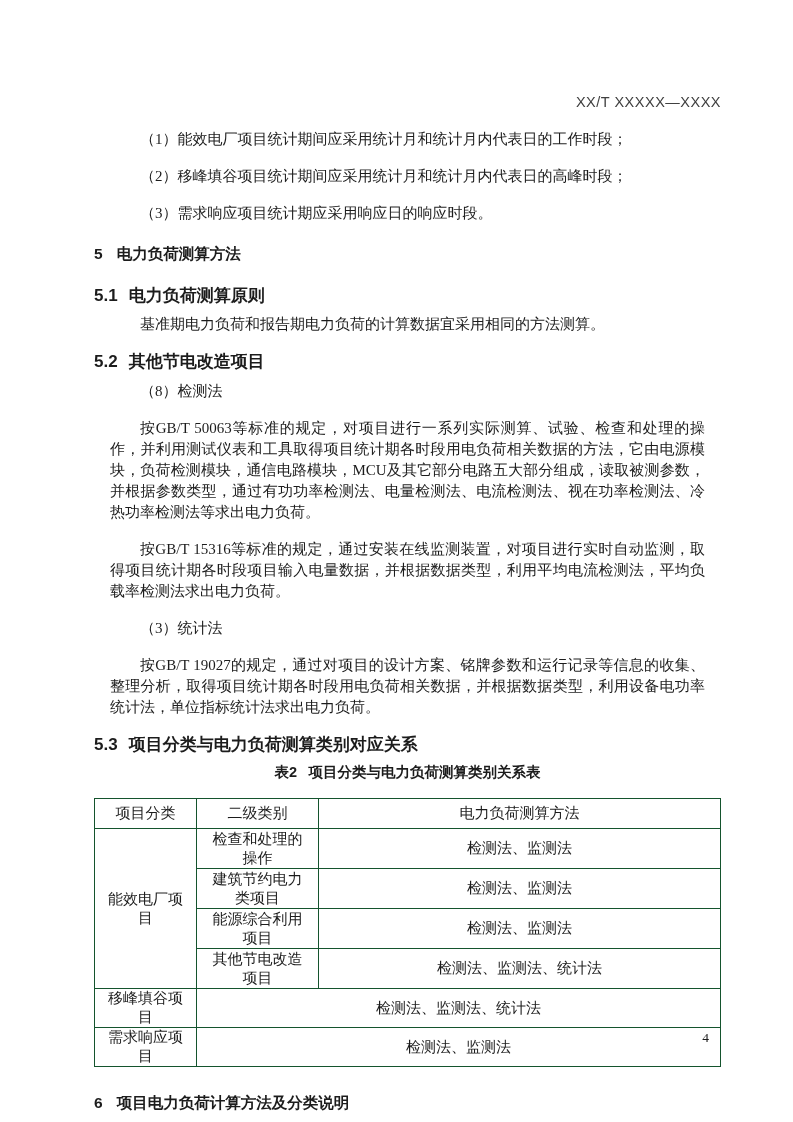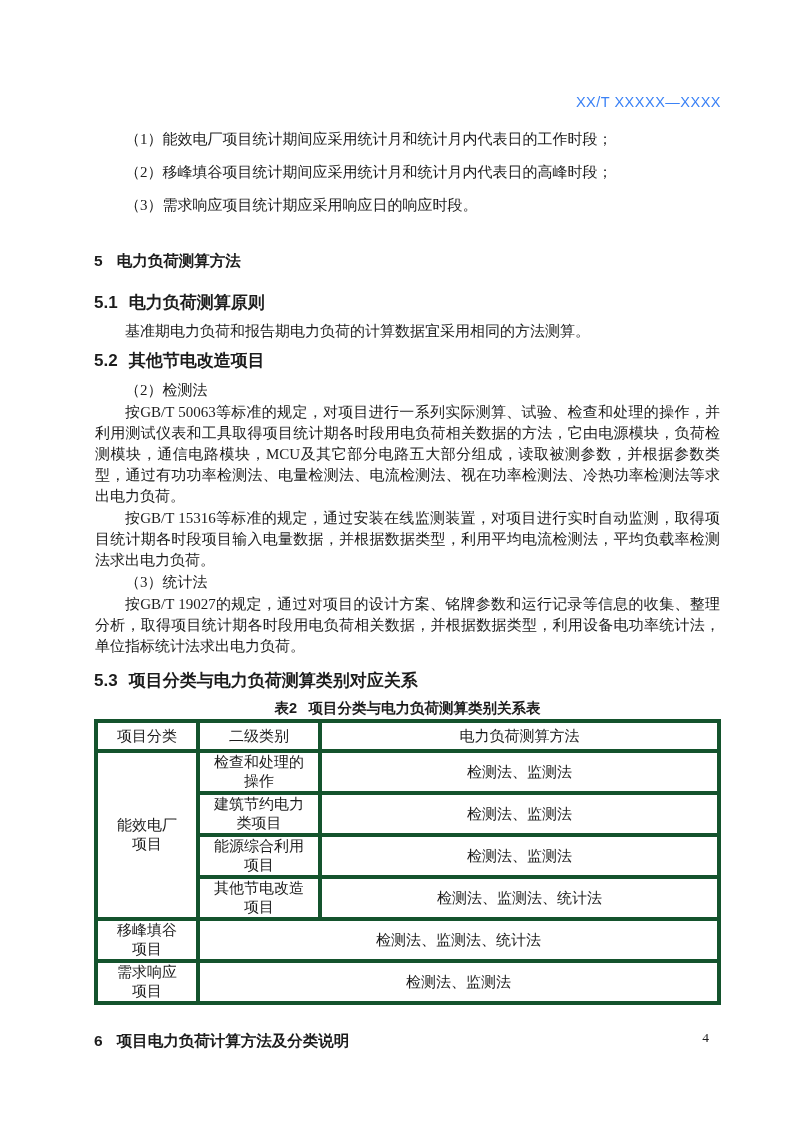--- a/index.html
+++ b/index.html
@@ -18,23 +18,23 @@
     top: 92px;
     width: 627px;
   }
   .doc-code {
     display: block;
     text-align: right;
     font-family: "Liberation Sans", "DejaVu Sans", sans-serif;
     font-size: 14.5px;
     line-height: 21px;
     letter-spacing: 0.5px;
-    color: #3b82f6;
-  }
-  p { margin: 1px; }
+    color: #404040;
+  }
+  p { margin: 16px; }
   .intro-item {
     font-size: 15px;
     line-height: 21px;
     text-indent: 2em;
     margin-top: 12px;
   }
   .intro-item.first { margin-top: 16px; }
   .clause-heading {
     font-family: "Liberation Sans", "DejaVu Sans", sans-serif;
     font-weight: bold;
@@ -44,21 +44,21 @@
   }
   .clause-heading .clause-no { margin-right: 14px; }
   .subclause-heading {
     font-family: "Liberation Sans", "DejaVu Sans", sans-serif;
     font-weight: bold;
     font-size: 17px;
     line-height: 21px;
     margin: 0;
   }
   .subclause-heading .clause-no { margin-right: 11px; }
-  #heading-5 { margin-top: 34px; }
+  #heading-5 { margin-top: 19px; }
   #heading-5-1 { margin-top: 21px; }
   .principle-para { margin-top: 8px; }
   #heading-5-2 { margin-top: 8px; }
   #heading-5-3 { margin-top: 13px; }
   #heading-6 { margin-top: 25px; }
   .body-para {
     font-size: 15px;
     line-height: 21px;
     text-indent: 2em;
     text-align: justify;
@@ -80,21 +80,21 @@
   .table-caption .caption-label { margin-right: 0.8em; }
   table.relation-table {
     width: 100%;
     border-collapse: collapse;
     table-layout: fixed;
     font-size: 15px;
     margin-top: 0;
   }
   table.relation-table th,
   table.relation-table td {
-    border: 4px solid #14532d;
+    border: 1px solid #14532d;
     text-align: center;
     vertical-align: middle;
     font-weight: normal;
     padding: 0 12px;
     overflow: hidden;
   }
   tr.header-row { height: 30px; }
   tr.group-row { height: 40px; }
   tr.merged-row { height: 24px; }
   .page-num {
@@ -127,21 +127,21 @@
     <h3 class="subclause-heading" id="heading-5-1">
       <span class="clause-no">5.1</span><span>电力负荷测算原则</span>
     </h3>
 
     <p class="body-para principle-para">基准期电力负荷和报告期电力负荷的计算数据宜采用相同的方法测算。</p>
 
     <h3 class="subclause-heading" id="heading-5-2">
       <span class="clause-no">5.2</span><span>其他节电改造项目</span>
     </h3>
 
-    <p class="method-label first">（2）检测法</p>
+    <p class="method-label first">（8）检测法</p>
     <p class="body-para">按GB/T 50063等标准的规定，对项目进行一系列实际测算、试验、检查和处理的操作，并利用测试仪表和工具取得项目统计期各时段用电负荷相关数据的方法，它由电源模块，负荷检测模块，通信电路模块，MCU及其它部分电路五大部分组成，读取被测参数，并根据参数类型，通过有功功率检测法、电量检测法、电流检测法、视在功率检测法、冷热功率检测法等求出电力负荷。</p>
     <p class="body-para">按GB/T 15316等标准的规定，通过安装在线监测装置，对项目进行实时自动监测，取得项目统计期各时段项目输入电量数据，并根据数据类型，利用平均电流检测法，平均负载率检测法求出电力负荷。</p>
     <p class="method-label">（3）统计法</p>
     <p class="body-para">按GB/T 19027的规定，通过对项目的设计方案、铭牌参数和运行记录等信息的收集、整理分析，取得项目统计期各时段用电负荷相关数据，并根据数据类型，利用设备电功率统计法，单位指标统计法求出电力负荷。</p>
 
     <h3 class="subclause-heading" id="heading-5-3">
       <span class="clause-no">5.3</span><span>项目分类与电力负荷测算类别对应关系</span>
     </h3>
 
     <p class="table-caption">

